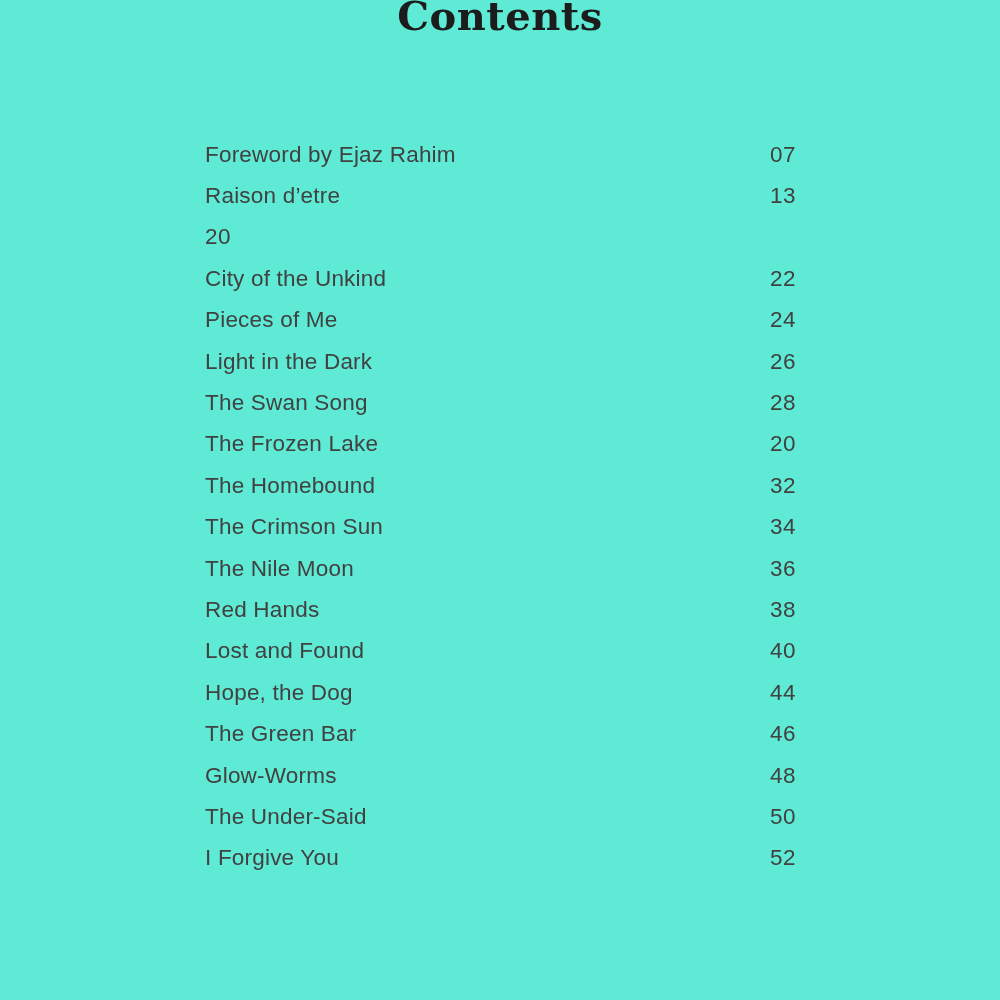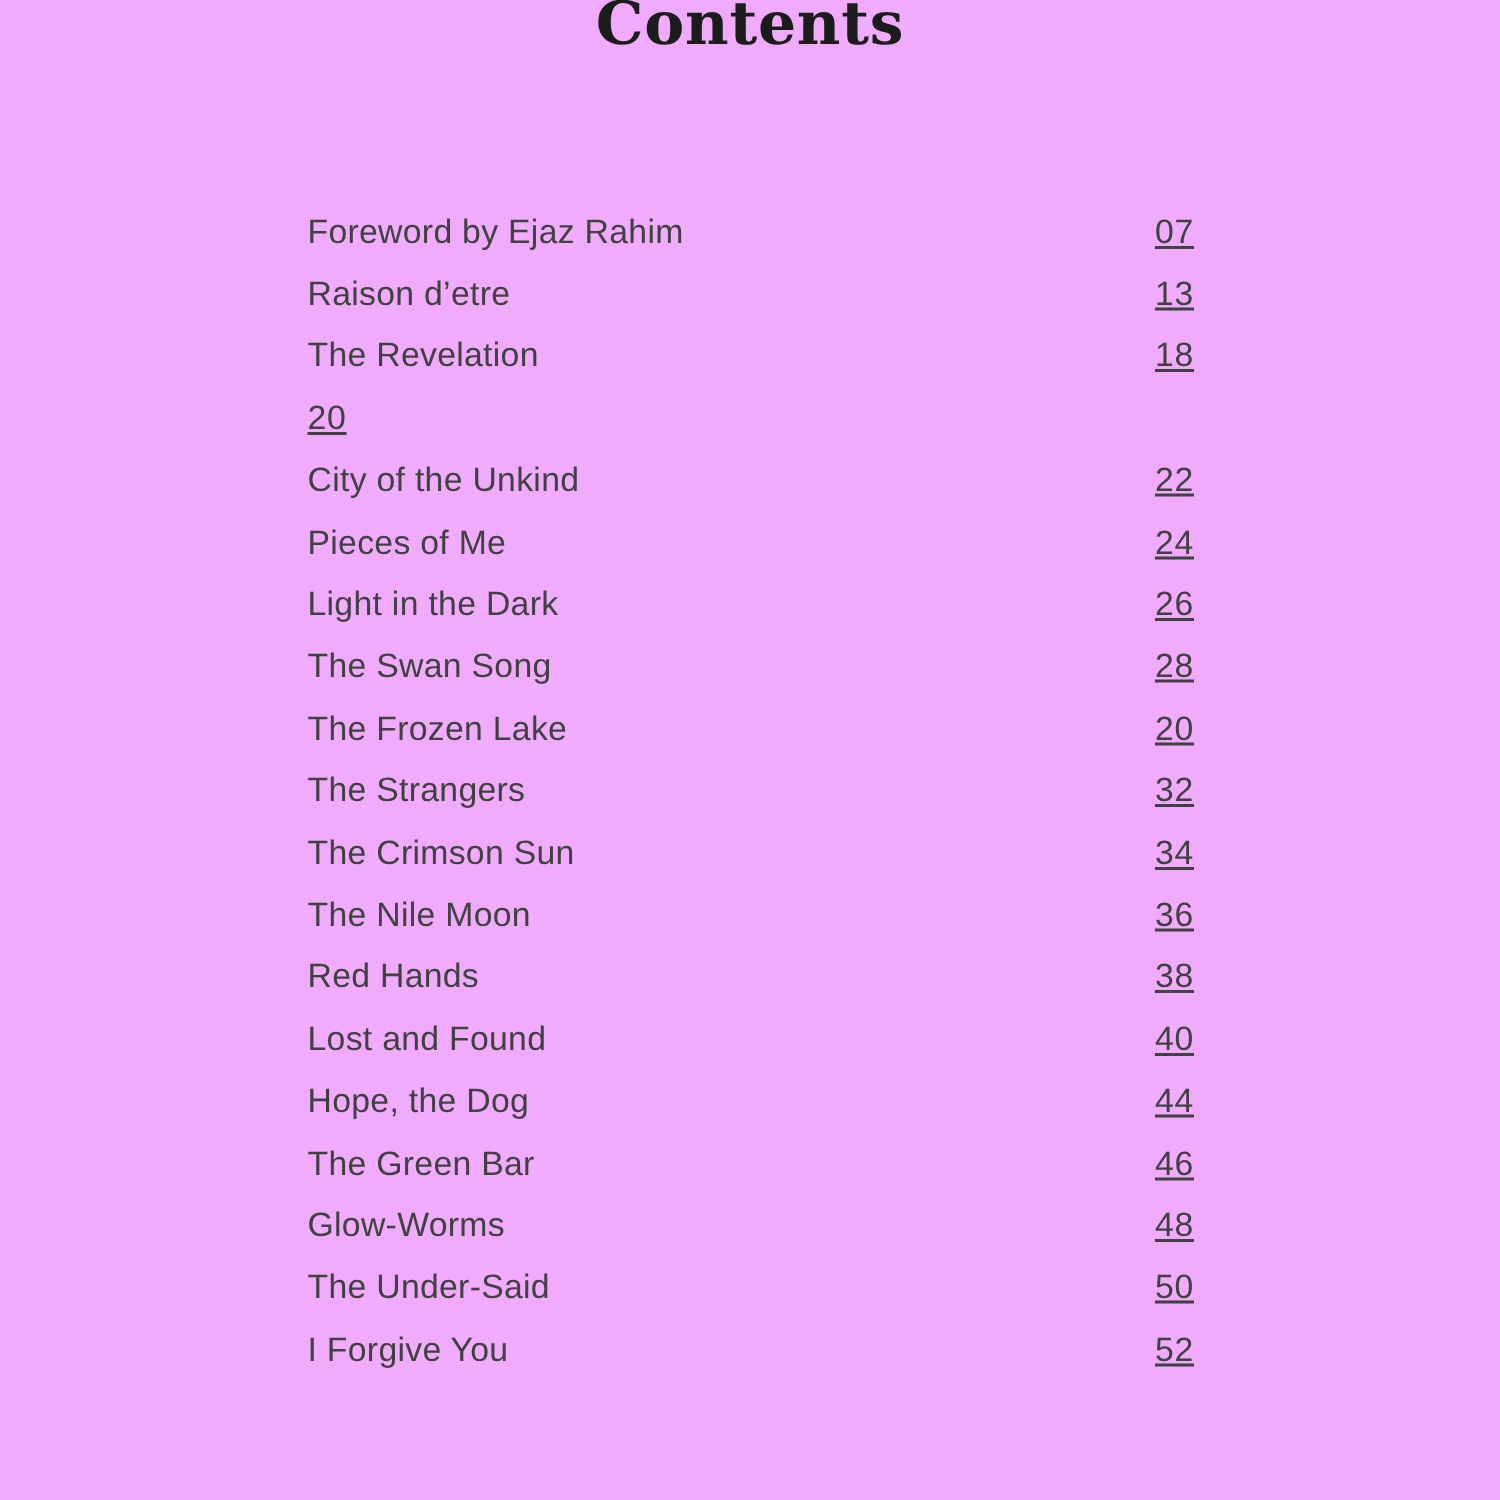--- a/index.html
+++ b/index.html
@@ -4,21 +4,21 @@
 <style>
   html, body {
     margin: 0;
     padding: 0;
     background: #ffffff;
   }
   .page {
     position: relative;
     width: 1000px;
     height: 1000px;
-    background: #f0abfc;
+    background: #5eead4;
     overflow: hidden;
   }
   .title {
     position: absolute;
     top: -8px;
     left: 0;
     right: 0;
     margin: 0;
     text-align: center;
     font-family: "DejaVu Serif", "Liberation Serif", serif;
@@ -46,41 +46,36 @@
   }
   .entry-title {
     text-align: left;
     letter-spacing: 0.2px;
     white-space: nowrap;
   }
   .entry-page {
     text-align: right;
     letter-spacing: 0.5px;
     white-space: nowrap;
-    text-decoration: underline;
   }
 </style>
 </head>
 <body>
 
 <div class="page">
   <h1 class="title">Contents</h1>
 
   <div class="toc">
       <div class="toc-row">
       <span class="entry-title">Foreword by Ejaz Rahim</span>
       <span class="entry-page">07</span>
     </div>
       <div class="toc-row">
       <span class="entry-title">Raison d’etre</span>
       <span class="entry-page">13</span>
-    </div>
-      <div class="toc-row">
-      <span class="entry-title">The Revelation</span>
-      <span class="entry-page">18</span>
     </div>
       <div class="toc-row">
       <span class="entry-page">20</span>
     </div>
       <div class="toc-row">
       <span class="entry-title">City of the Unkind</span>
       <span class="entry-page">22</span>
     </div>
       <div class="toc-row">
       <span class="entry-title">Pieces of Me</span>
@@ -92,21 +87,21 @@
     </div>
       <div class="toc-row">
       <span class="entry-title">The Swan Song</span>
       <span class="entry-page">28</span>
     </div>
       <div class="toc-row">
       <span class="entry-title">The Frozen Lake</span>
       <span class="entry-page">20</span>
     </div>
       <div class="toc-row">
-      <span class="entry-title">The Strangers</span>
+      <span class="entry-title">The Homebound</span>
       <span class="entry-page">32</span>
     </div>
       <div class="toc-row">
       <span class="entry-title">The Crimson Sun</span>
       <span class="entry-page">34</span>
     </div>
       <div class="toc-row">
       <span class="entry-title">The Nile Moon</span>
       <span class="entry-page">36</span>
     </div>

